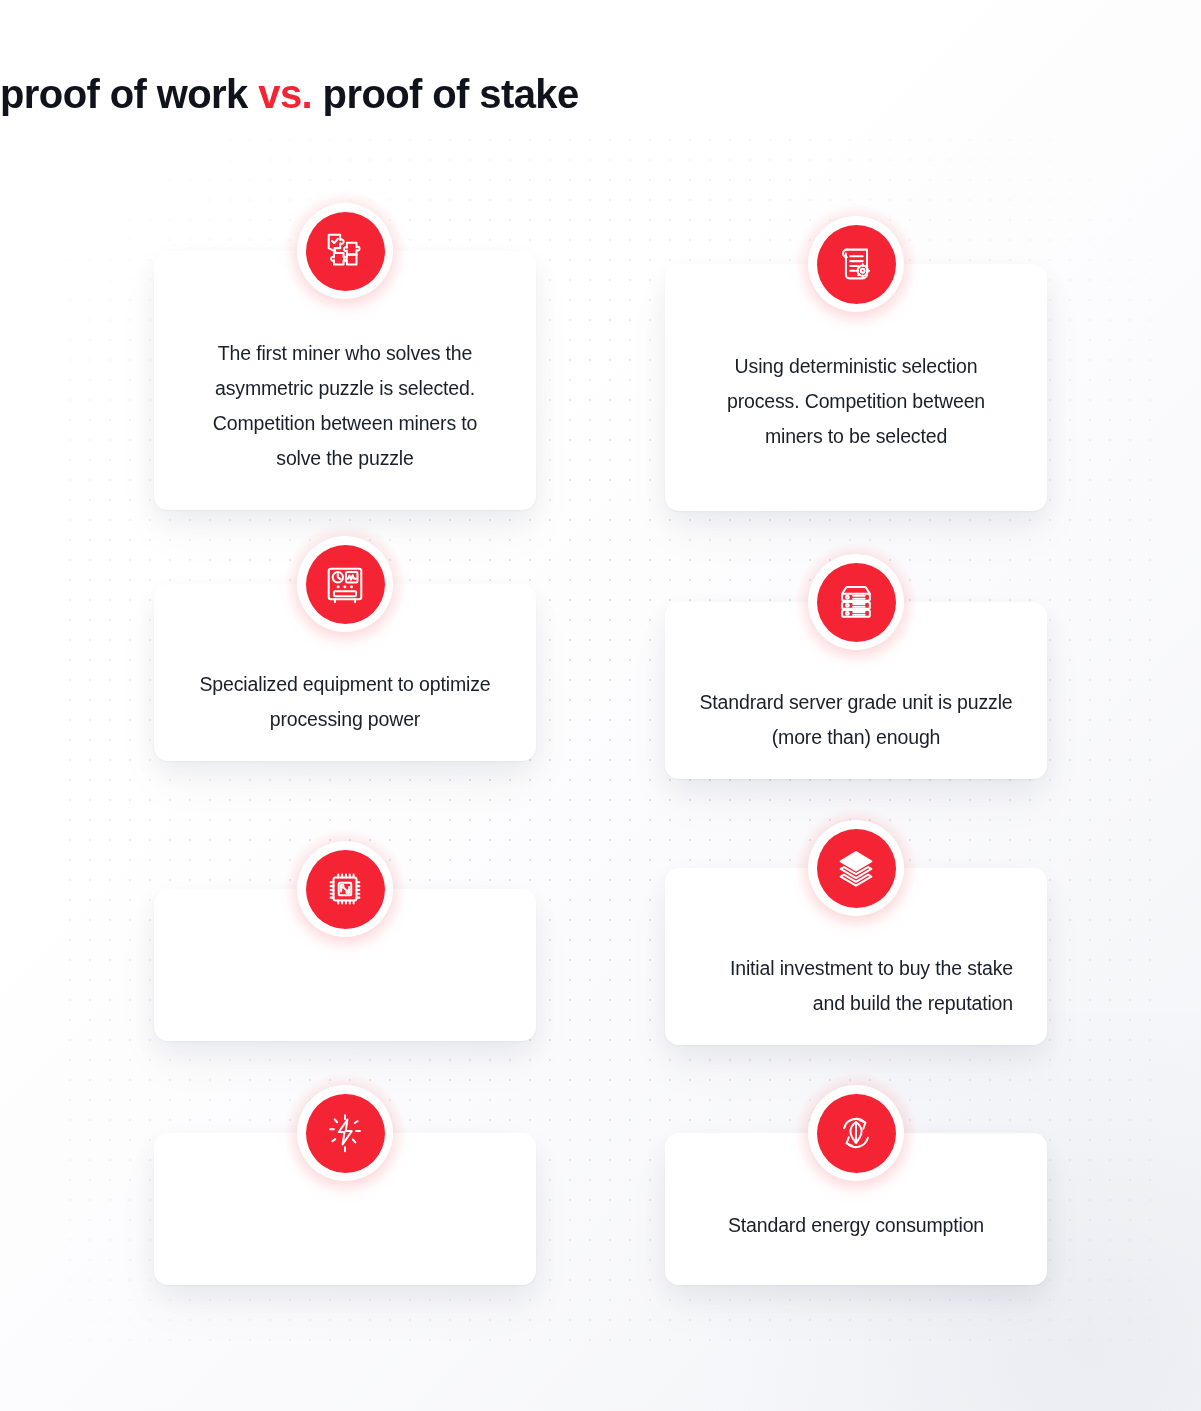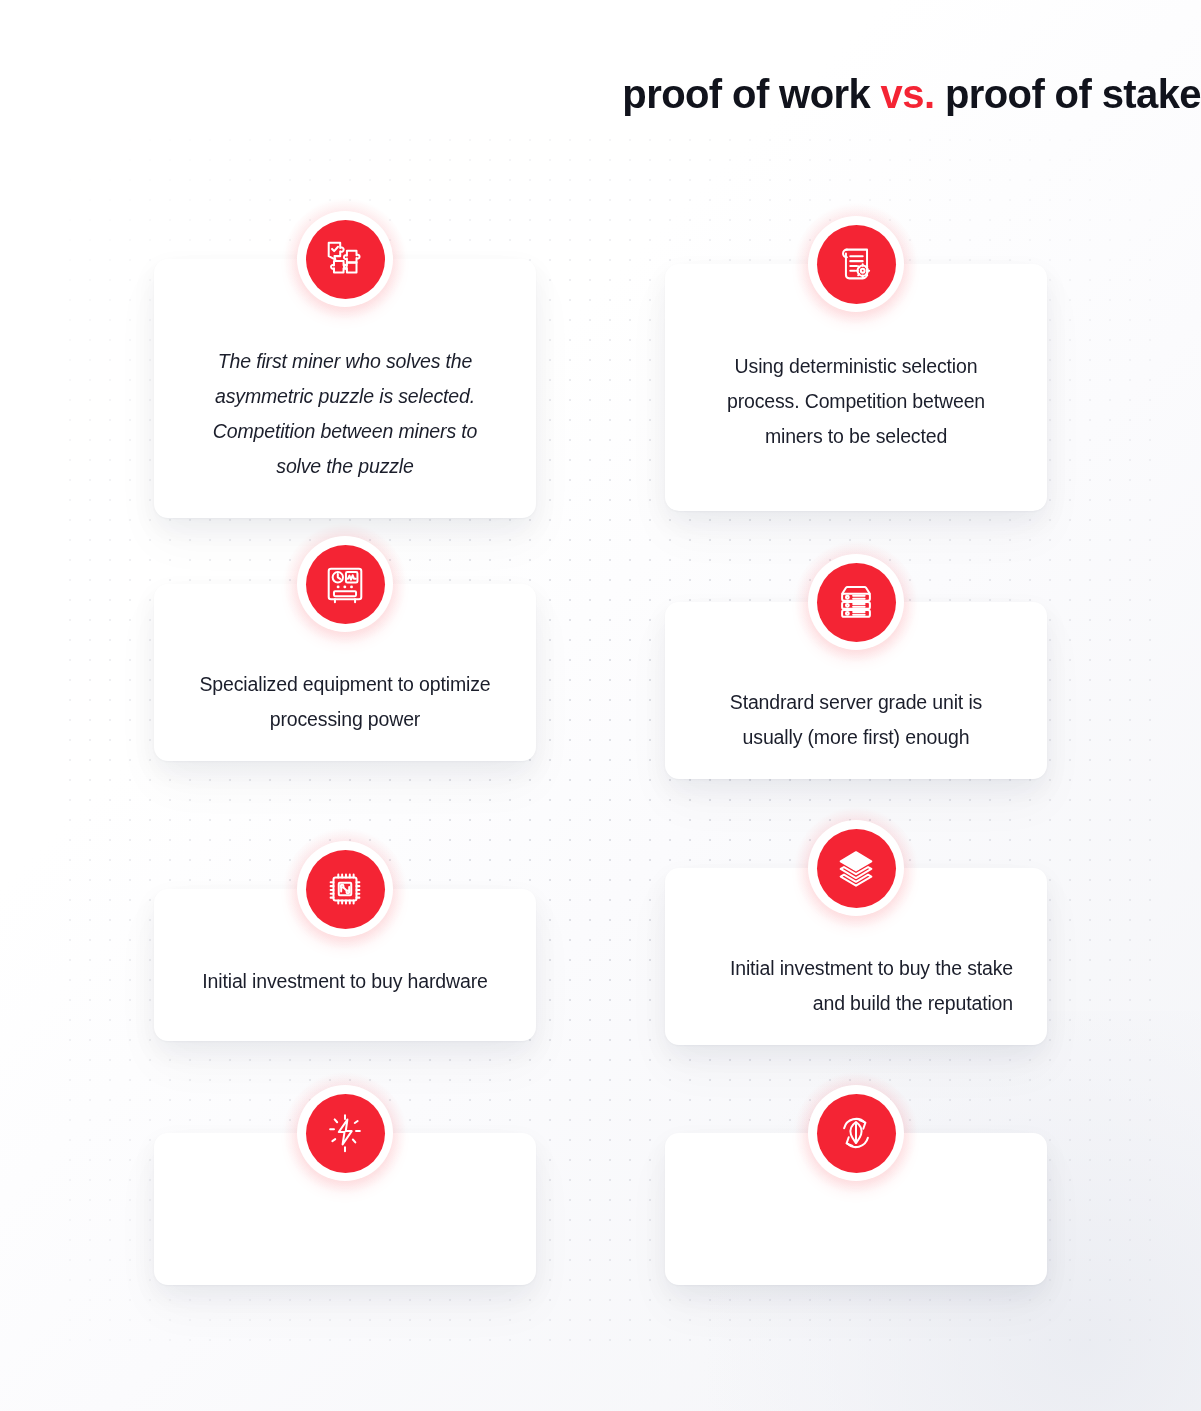--- a/index.html
+++ b/index.html
@@ -51,21 +51,21 @@
     width: 640px; height: 560px;
     background: radial-gradient(circle at 60% 60%, rgba(233,235,241,.85) 0%, rgba(240,241,246,.45) 50%, rgba(255,255,255,0) 75%);
     pointer-events: none;
   }
 
   
   .title {
     position: absolute;
     left: 0; right: 0;
     top: 72px;
-    text-align: right;
+    text-align: left;
     font-size: 40px;
     font-weight: 700;
     letter-spacing: -0.6px;
     color: #11131c;
     z-index: 6;
   }
   .title .vs { color: #f42434; }
 
   
   .columns {
@@ -158,21 +158,21 @@
   <div class="dots"></div>
 
   <div class="title">
     <span>proof of work </span><span class="vs">vs.</span><span> proof of stake</span>
   </div>
 
   <div class="columns">
 
     <div class="col col-left">
 
-      <div class="card" style="top:259px;height:259px;font-style:italic;">
+      <div class="card" style="top:251px;height:259px;">
         <div class="badge" style="top:-48px;">
           <div class="badge-ring">
             <div class="badge-disc">
               <svg viewBox="0 0 48 48" fill="none" stroke="#fff" stroke-width="2.1" stroke-linecap="round" stroke-linejoin="round">
                 <path d="M7 7h12v5.5c1.6-1.2 3.6-.2 3.6 1.7s-2 2.9-3.6 1.7V21H13l.9 3.6L7 21V7z"></path>
                 <path d="M12.5 26h10v4.6c1.4-1 3.2-.2 3.2 1.5s-1.8 2.6-3.2 1.6V38h-10v-4.3c-1.3 1-3.1.2-3.1-1.5s1.8-2.5 3.1-1.5V26z"></path>
                 <path d="M26 15.5h10v4.6c1.4-1 3.2-.2 3.2 1.5s-1.8 2.5-3.2 1.5V28h-10v-4.4c-1.3 1-3.1.2-3.1-1.5s1.8-2.5 3.1-1.5v-5.1z"></path>
                 <path d="M26 27.5h10V38H26v-4.4c-1.3 1-3.1.2-3.1-1.5s1.8-2.5 3.1-1.5v-3.1z"></path>
                 <path d="M10.5 13.5l2.2 2.3 4-4.6"></path>
               </svg>
@@ -213,21 +213,20 @@
                 <rect x="17.5" y="17.5" width="13" height="13" rx="1"></rect>
                 <path d="M17 9v3M21 9v3M25 9v3M29 9v3M33 9v3M17 36v3M21 36v3M25 36v3M29 36v3M33 36v3"></path>
                 <path d="M9 17h3M9 21h3M9 25h3M9 29h3M9 33h3M36 17h3M36 21h3M36 25h3M36 29h3M36 33h3"></path>
                 <circle cx="21" cy="21" r="1.5"></circle>
                 <circle cx="27" cy="27" r="1.5"></circle>
                 <path d="M22.4 22.4l3.3 3.3M20 22.4v4.2M28.4 26v-4"></path>
               </svg>
             </div>
           </div>
         </div>
-        <div class="card-text" style="padding-top:75px;">Initial investment to buy hardware</div>
       </div>
 
       <div class="card" style="top:1133px;height:152px;">
         <div class="badge" style="top:-48px;">
           <div class="badge-ring">
             <div class="badge-disc">
               <svg viewBox="0 0 48 48" fill="none" stroke="#fff" stroke-width="2.1" stroke-linecap="round" stroke-linejoin="round">
                 <path d="M26.5 10l-9 13h6l-2 13 9.5-14h-6.2l1.7-12z"></path>
                 <path d="M24 5.5v4M13.2 9.8l2.6 3M8.5 20h4M10.8 32.5l3-2.1M24 39v4M34.8 33.8l-2.6-3M39.5 22h-4M37.2 11.5l-3 2.1"></path>
               </svg>
@@ -267,21 +266,21 @@
                 <rect x="9.5" y="23.9" width="29" height="7.2" rx="2"></rect>
                 <rect x="9.5" y="32.3" width="29" height="7.2" rx="2"></rect>
                 <circle cx="15" cy="19.1" r="1.5"></circle>
                 <circle cx="15" cy="27.5" r="1.5"></circle>
                 <circle cx="15" cy="35.9" r="1.5"></circle>
                 <path d="M21 17.6h12M21 20.6h12M21 26h12M21 29h12M21 34.4h12M21 37.4h12"></path>
               </svg>
             </div>
           </div>
         </div>
-        <div class="card-text" style="padding-top:83px;">Standrard server grade unit is usually (more first) enough</div>
+        <div class="card-text" style="padding-top:83px;">Standrard server grade unit is puzzle (more than) enough</div>
       </div>
 
       <div class="card" style="top:868px;height:177px;">
         <div class="badge" style="top:-48px;">
           <div class="badge-ring">
             <div class="badge-disc">
               <svg viewBox="0 0 48 48" fill="none" stroke="#fff" stroke-width="2.1" stroke-linecap="round" stroke-linejoin="round">
                 <path d="M24 7.5L40 17 24 26.5 8 17 24 7.5z" fill="#fff" stroke="#fff"></path>
                 <path d="M11.4 23L24 30.4 36.6 23 40 25l-16 9.5L8 25l3.4-2z"></path>
                 <path d="M11.4 31L24 38.4 36.6 31 40 33l-16 9.5L8 33l3.4-2z"></path>
@@ -300,17 +299,18 @@
                 <path d="M33.6 13.4A13 13 0 0 0 11.6 19"></path>
                 <path d="M14.4 34.6A13 13 0 0 0 36.4 29"></path>
                 <path d="M27.6 10.4l6.2 2.8-2.2 6.4"></path>
                 <path d="M20.4 37.6l-6.2-2.8 2.2-6.4"></path>
                 <path d="M24 12.5c4.8 3.4 6.8 8.2 5.3 13-1.2 3.9-3.9 7-5.3 9-1.4-2-4.1-5.1-5.3-9-1.5-4.8.5-9.6 5.3-13z"></path>
                 <path d="M24 14.5V33"></path>
               </svg>
             </div>
           </div>
         </div>
+        <div class="card-text" style="padding-top:75px;">Standard energy consumption</div>
       </div>
     </div>
 
   </div>
 </div>
 
 </body></html>

